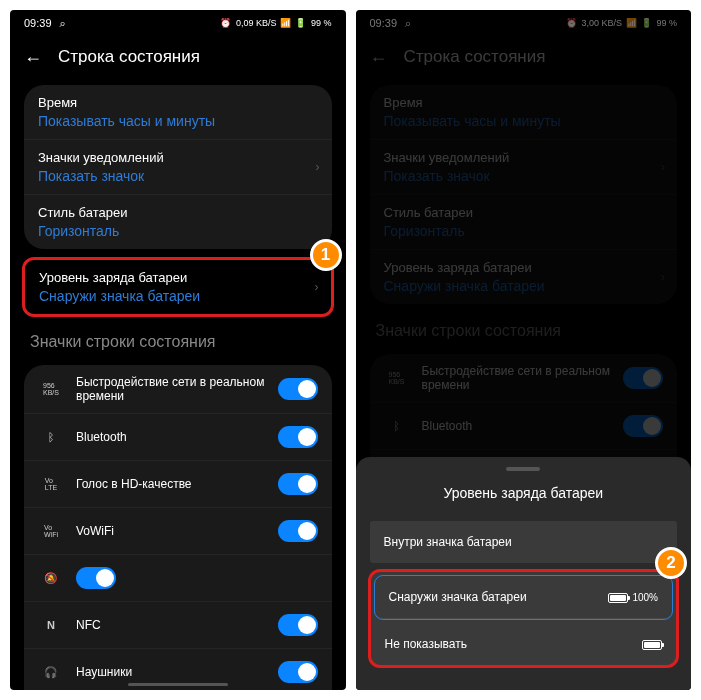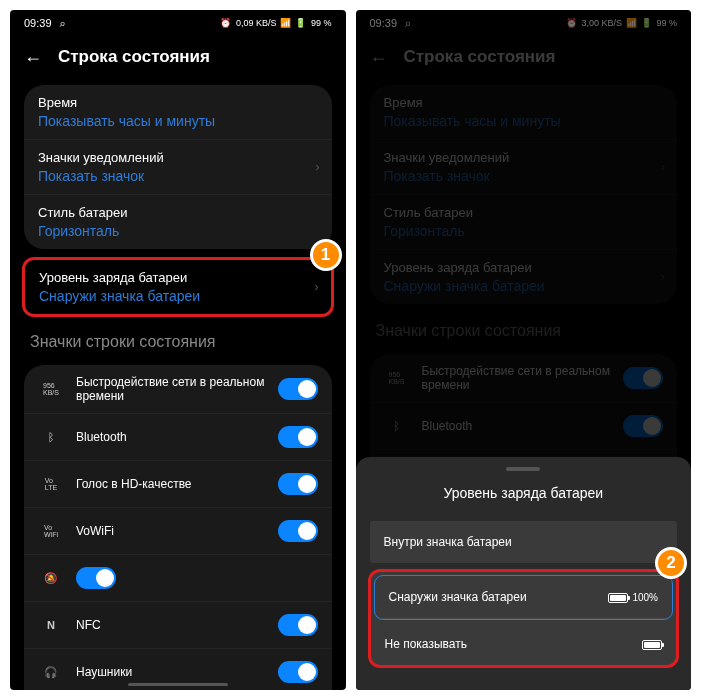--- a/index.html
+++ b/index.html
@@ -2,21 +2,21 @@
 <html><head>
 <meta charset="utf-8">
 <style>
 *{margin:0;padding:0;box-sizing:border-box;font-family:-apple-system,BlinkMacSystemFont,sans-serif}
 body{background:#fff;display:flex;gap:10px;padding:10px;justify-content:center}
 .phone{width:340px;height:680px;background:#000;border-radius:4px;overflow:hidden;position:relative;color:#fff}
 .status-bar{display:flex;justify-content:space-between;align-items:center;padding:6px 14px;font-size:11px;height:26px}
 .status-left{display:flex;align-items:flex-start;gap:8px}
 .status-right{display:flex;align-items:center;gap:4px;font-size:9px}
 .header{display:flex;align-items:center;gap:16px;padding:10px 14px}
-.header-title{font-size:17px;font-weight:700}
+.header-title{font-size:17px;font-weight:400}
 .back-arrow{font-size:18px}
 .card{background:#1a1a1a;border-radius:20px;margin:8px 14px;overflow:hidden}
 .row{padding:10px 14px;border-bottom:1px solid rgba(255,255,255,0.05);position:relative}
 .row:last-child{border-bottom:none}
 .row-title{font-size:13px;color:#fff;margin-bottom:3px}
 .row-sub{font-size:14px;color:#2e7cd6}
 .row-chevron{position:absolute;right:12px;top:50%;transform:translateY(-50%);color:#555;font-size:12px}
 .highlight-red{border:3px solid #dc1e1e;border-radius:12px;margin:6px 12px}
 .highlight-red .row{border-bottom:none}
 .section-label{font-size:16px;color:#888;padding:10px 20px 6px}

